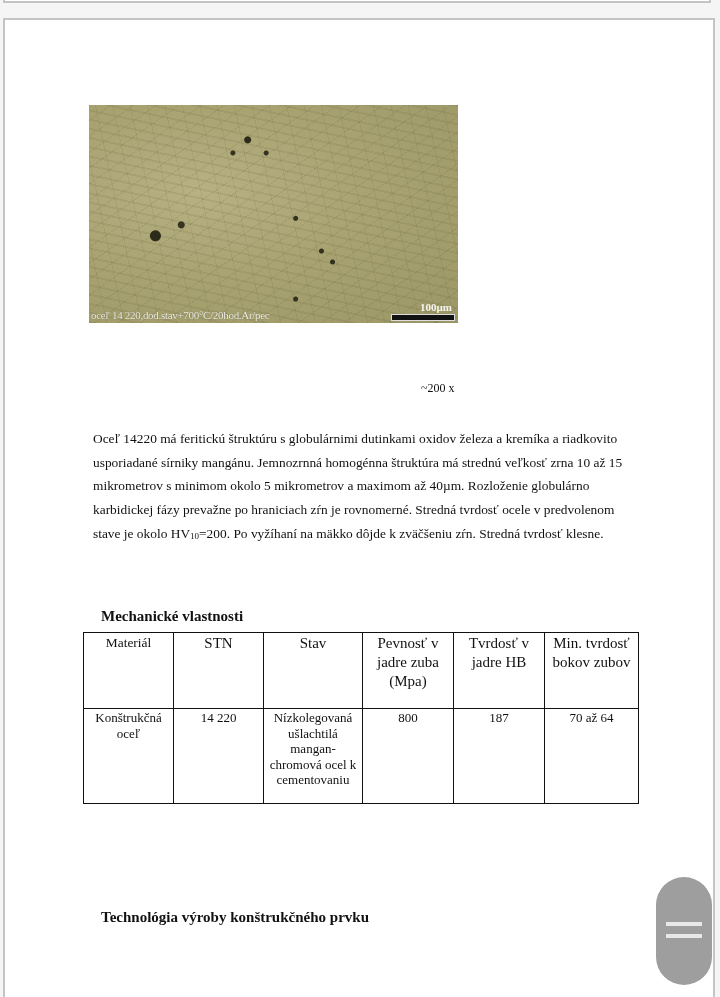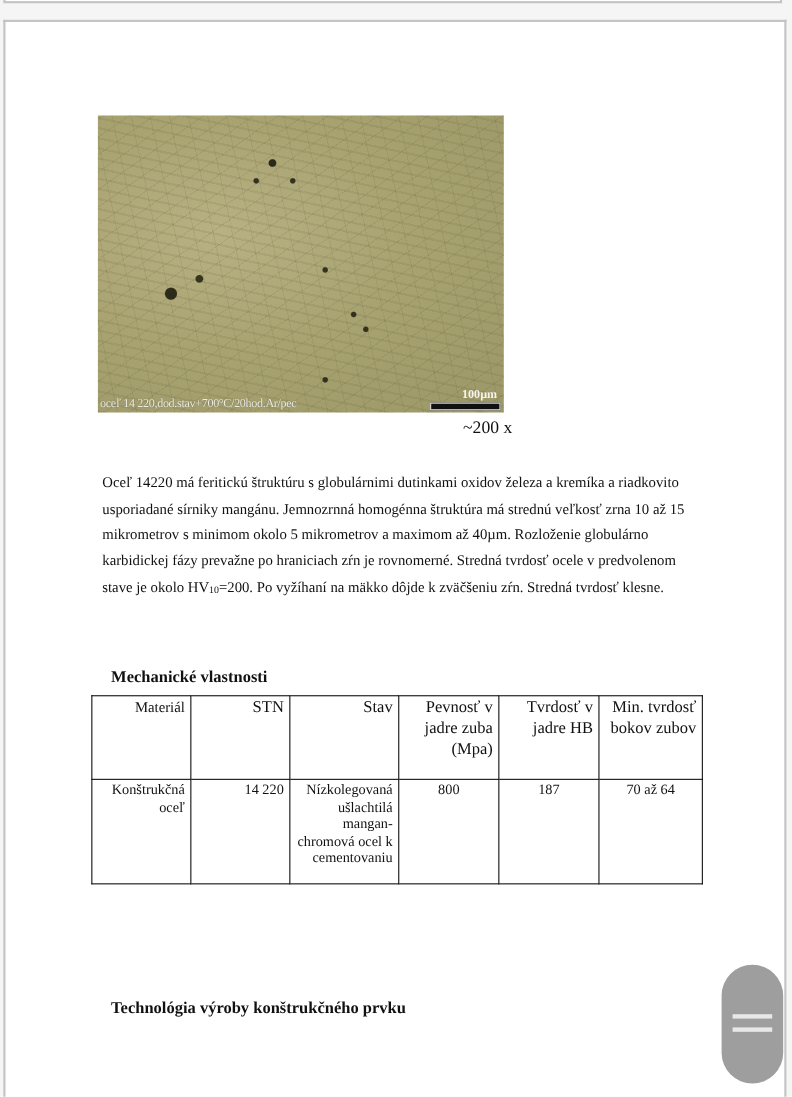--- a/index.html
+++ b/index.html
@@ -11,21 +11,21 @@
   }
   .page-prev {
     position: absolute; left: 3px; top: -10px; width: 708px; height: 13px;
     background: #fff; border: 2px solid #c4c4c4; box-sizing: border-box;
   }
   .page {
     position: absolute; left: 3px; top: 18px; width: 712px; height: 1000px;
     background: #fff; border: 2px solid #c4c4c4; border-bottom: none; box-sizing: border-box;
   }
   .micrograph {
-    position: absolute; left: 89px; top: 105px; width: 369px; height: 270px;
+    position: absolute; left: 89px; top: 105px; width: 369px; height: 218px;
     overflow: hidden;
     background:
       radial-gradient(circle at 25% 55%, rgba(40,40,20,0.9) 0 3px, transparent 4px),
       radial-gradient(circle at 18% 60%, rgba(30,30,15,0.9) 0 5px, transparent 6px),
       radial-gradient(circle at 43% 16%, rgba(30,30,15,0.9) 0 3px, transparent 4px),
       radial-gradient(circle at 48% 22%, rgba(30,30,15,0.85) 0 2px, transparent 3px),
       radial-gradient(circle at 39% 22%, rgba(30,30,15,0.85) 0 2px, transparent 3px),
       radial-gradient(circle at 56% 52%, rgba(30,30,15,0.85) 0 2px, transparent 3px),
       radial-gradient(circle at 63% 67%, rgba(30,30,15,0.85) 0 2px, transparent 3px),
       radial-gradient(circle at 66% 72%, rgba(30,30,15,0.85) 0 2px, transparent 3px),
@@ -42,38 +42,38 @@
   }
   .scale-label {
     position: absolute; right: 6px; bottom: 10px; color: #f4f4ee;
     font-size: 11px; font-weight: bold;
   }
   .scale-bar {
     position: absolute; right: 3px; bottom: 2px; width: 62px; height: 5px;
     background: #111; border: 1px solid #ddd;
   }
   .magnification {
-    position: absolute; left: 421px; top: 381px; font-size: 16px;
+    position: absolute; left: 421px; top: 381px; font-size: 12px;
   }
   .body-text {
     position: absolute; left: 89px; top: 423px; width: 540px;
     font-size: 13.4px; line-height: 23.7px; margin: 4px;
   }
   .body-text sub { font-size: 9px; vertical-align: -1px; line-height: 0; }
   .heading {
     position: absolute; left: 89px; font-size: 15px; font-weight: bold; margin: 12px;
   }
   .h-mech { top: 596px; }
   .h-tech { top: 897px; }
   table.props {
     position: absolute; left: 83px; top: 632px; width: 555px;
     border-collapse: collapse; table-layout: fixed;
   }
   table.props th, table.props td {
-    border: 1px solid #111; vertical-align: top; text-align: right;
+    border: 1px solid #111; vertical-align: top; text-align: center;
     padding: 1px 5px 0 5px; font-weight: normal;
   }
   table.props th { font-size: 15px; line-height: 19px; height: 74px; }
   table.props th.small { font-size: 13.4px; line-height: 17px; }
   table.props td { font-size: 13px; line-height: 15.5px; height: 93px; margin-top: 11px; }
   table.props td.num { text-align: center; }
   .scroll-handle {
     position: absolute; left: 656px; top: 877px; width: 56px; height: 108px;
     background: #9e9e9e; border-radius: 28px;
   }

